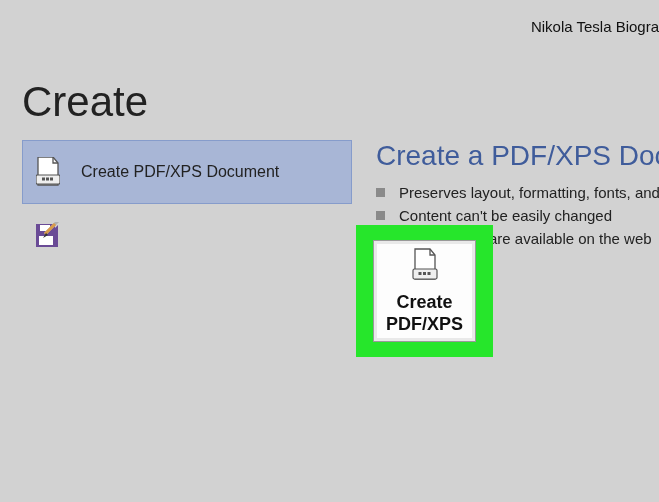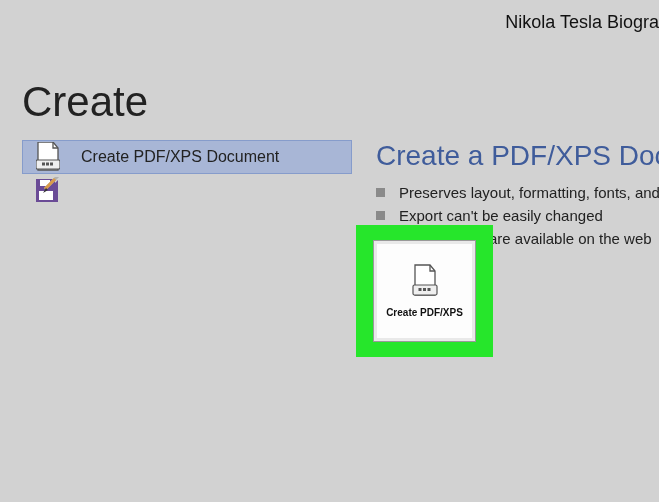--- a/index.html
+++ b/index.html
@@ -6,44 +6,44 @@
 body {
   font-family: "Segoe UI", Arial, sans-serif;
   background: #d2d2d2;
   width: 659px;
   height: 502px;
   overflow: hidden;
   position: relative;
 }
 .doc-title {
   position: absolute;
-  top: 12px;
+  top: 18px;
   right: 0;
-  font-size: 18px;
+  font-size: 15px;
   color: #111;
   text-align: center;
 }
 .page-title {
   position: absolute;
   top: 78px;
   left: 22px;
   font-size: 42px;
   font-weight: 300;
   color: #222;
 }
 .left-panel {
   position: absolute;
   top: 140px;
   left: 22px;
   width: 330px;
 }
 .option {
   display: flex;
   align-items: center;
-  height: 34px;
+  height: 64px;
   padding-left: 10px;
   cursor: pointer;
 }
 .option.selected {
   background: #a8b6d6;
   border: 1px solid #869ccb;
 }
 .option .icon-slot {
   width: 30px;
   height: 30px;
@@ -112,21 +112,21 @@
 }
 .create-btn .icon-slot {
   width: 28px;
   height: 36px;
   display: flex;
   align-items: center;
   justify-content: center;
 }
 .create-btn .btn-label {
   margin-top: 8px;
-  font-size: 10px;
+  font-size: 18px;
   font-weight: 600;
   color: #111;
   text-align: center;
   line-height: 1.25;
   width: 80px;
 }
 </style>
 </head>
 <body>
 
@@ -164,21 +164,21 @@
 
 <div class="right-panel">
   <div class="section-title">Create a PDF/XPS Documen</div>
   <div class="bullets">
     <div class="bullet">
       <span class="sq"></span>
       <span class="txt">Preserves layout, formatting, fonts, and ima</span>
     </div>
     <div class="bullet">
       <span class="sq"></span>
-      <span class="txt">Export can't be easily changed</span>
+      <span class="txt">Content can't be easily changed</span>
     </div>
     <div class="bullet">
       <span class="sq"></span>
       <span class="txt">Free viewers are available on the web</span>
     </div>
   </div>
 </div>
 
 <div class="highlight-wrap">
   <div class="create-btn">

